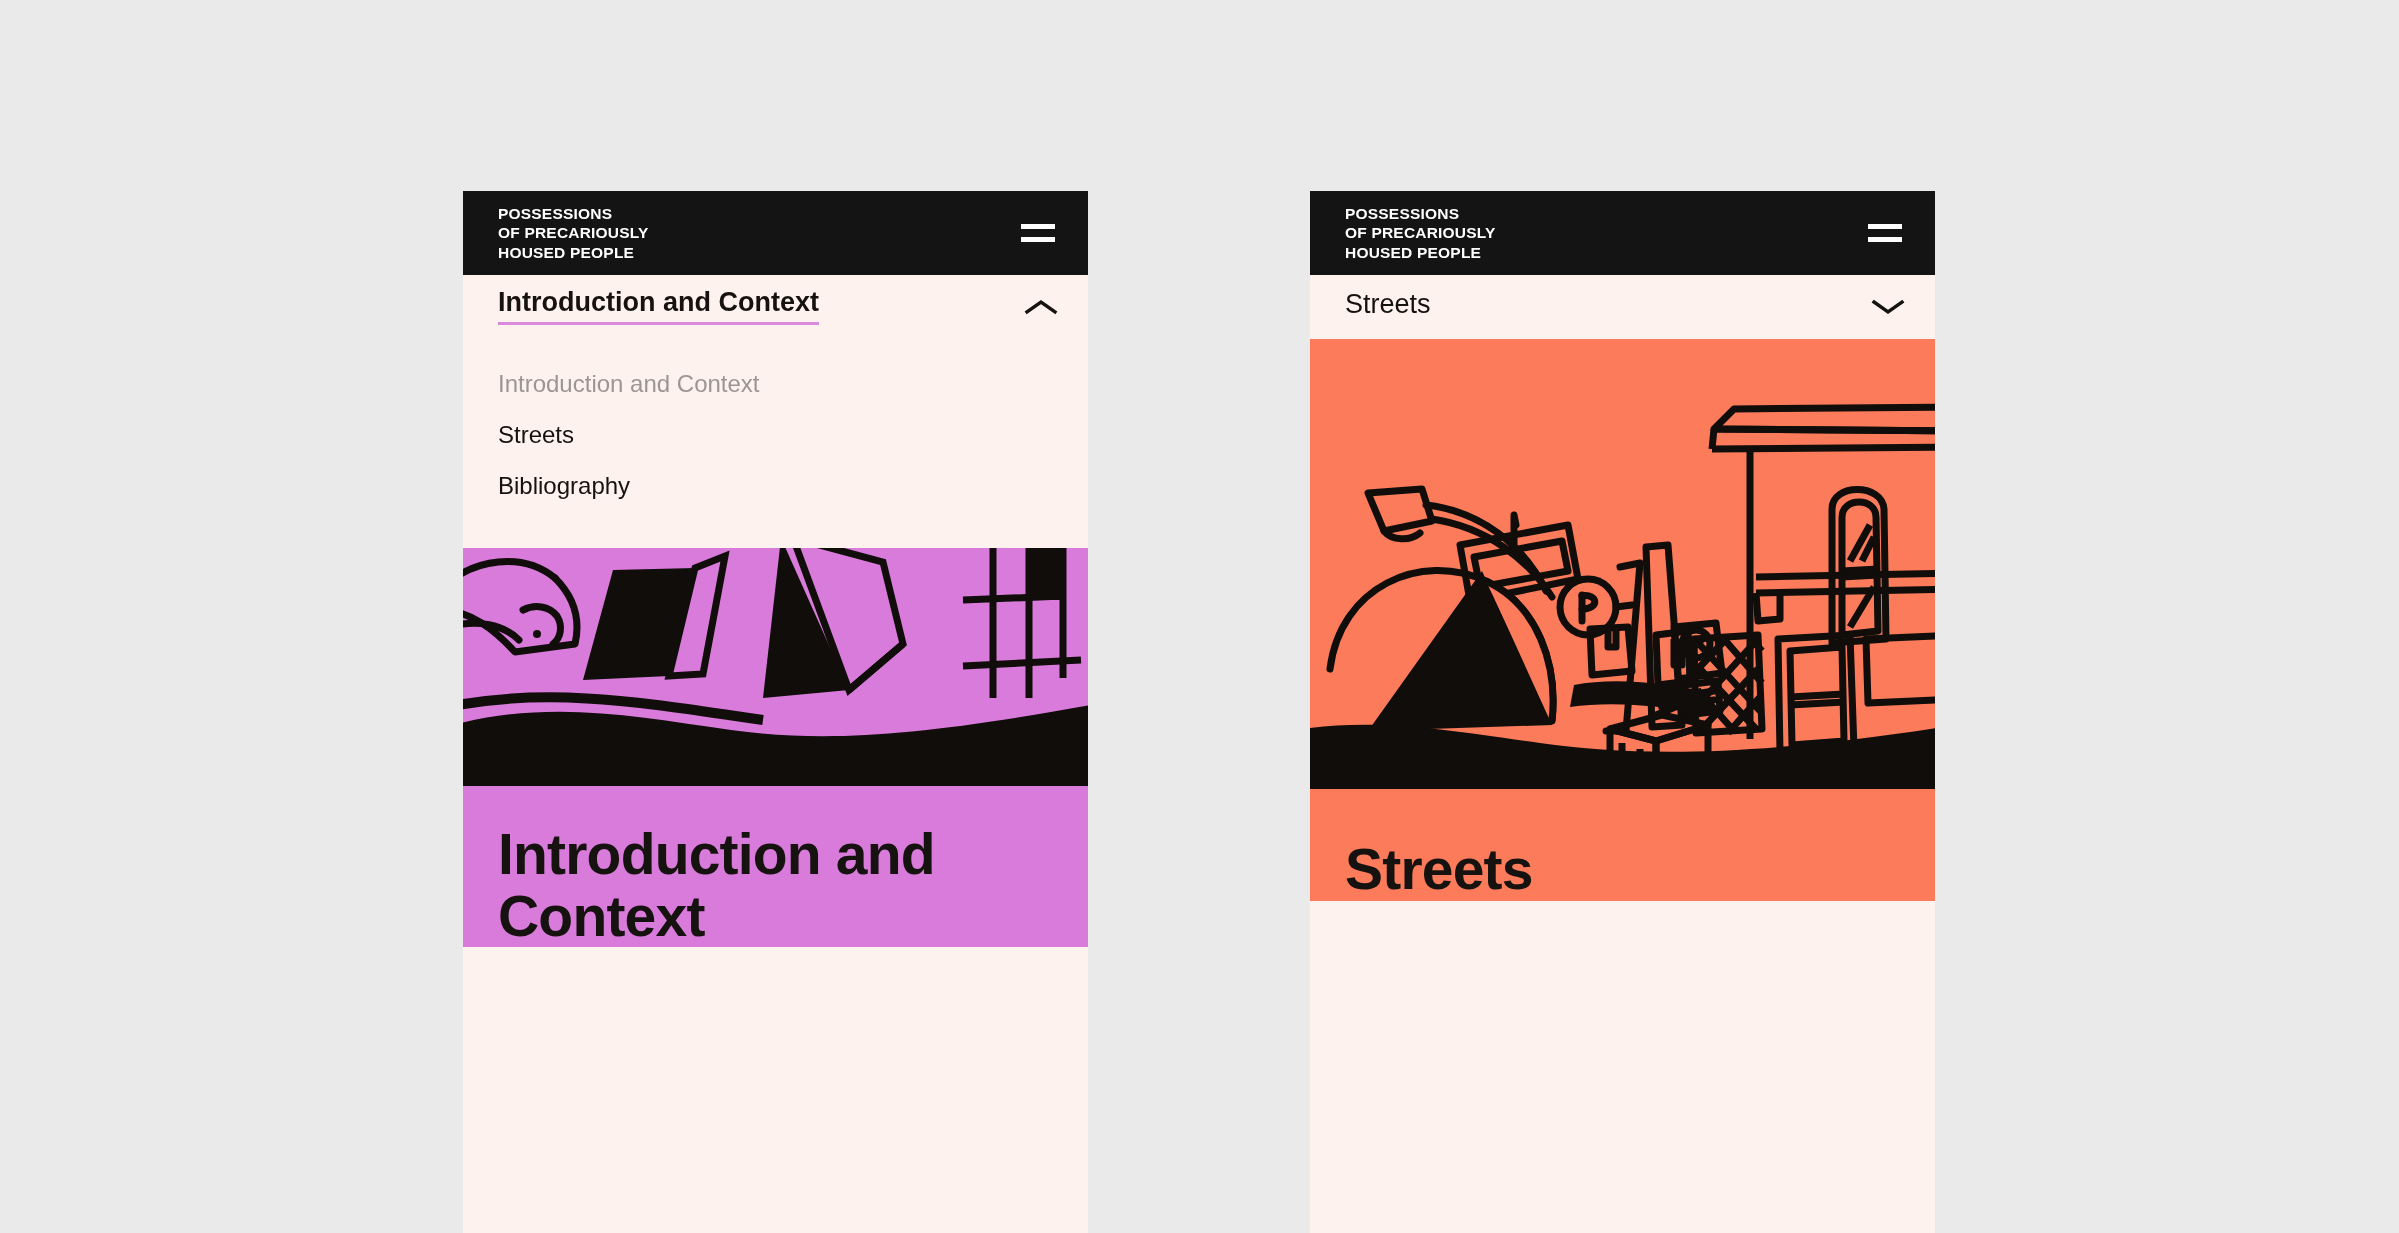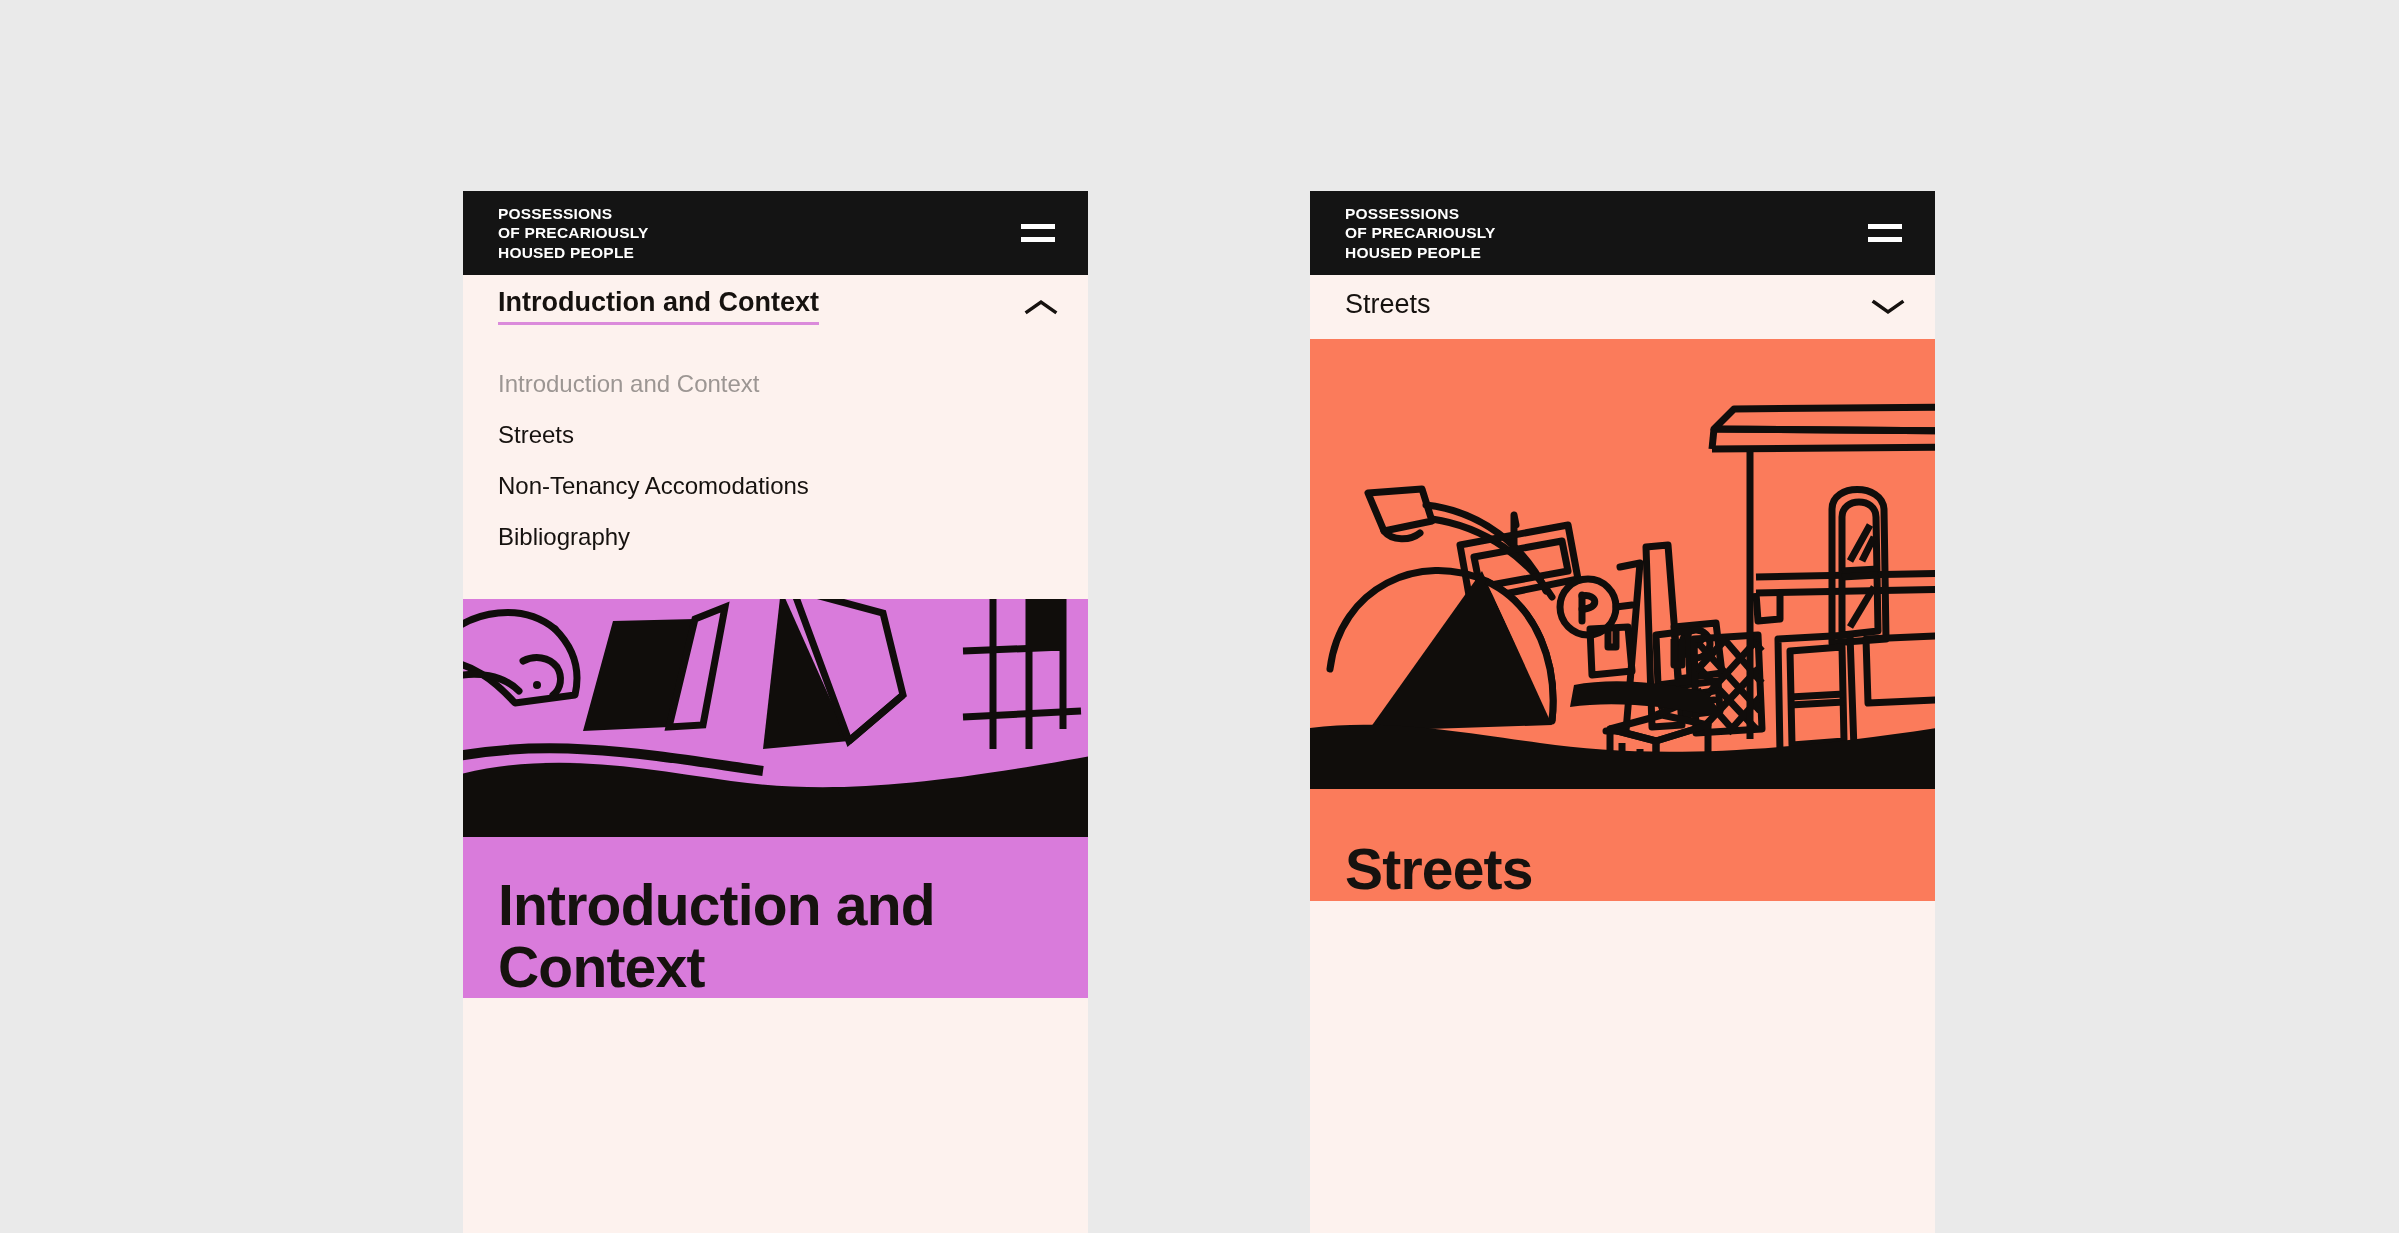--- a/index.html
+++ b/index.html
@@ -157,21 +157,20 @@
       <div class="chev">
         <svg viewBox="0 0 34 20" fill="none" xmlns="http://www.w3.org/2000/svg">
           <path d="M3 15 L17 5 L31 15" stroke="#16120F" stroke-width="3.4" stroke-linecap="square" stroke-linejoin="miter"></path>
         </svg>
       </div>
     </div>
 
     <div class="dd-panel">
       <div class="dd-item current">Introduction and Context</div>
       <div class="dd-item">Streets</div>
-      <div class="dd-item">Non-Tenancy Accomodations</div>
       <div class="dd-item">Bibliography</div>
     </div>
 
     <div class="hero">
       <div class="hero-art">
         <svg viewBox="0 0 625 238" preserveAspectRatio="xMidYMax slice" xmlns="http://www.w3.org/2000/svg">
           <rect width="625" height="238" fill="#D97BDB"></rect>
           <g fill="none" stroke="#100D0B" stroke-width="7" stroke-linejoin="round" stroke-linecap="round">
 
             <path d="M-20 40 C 10 10, 60 4, 92 30"></path>

